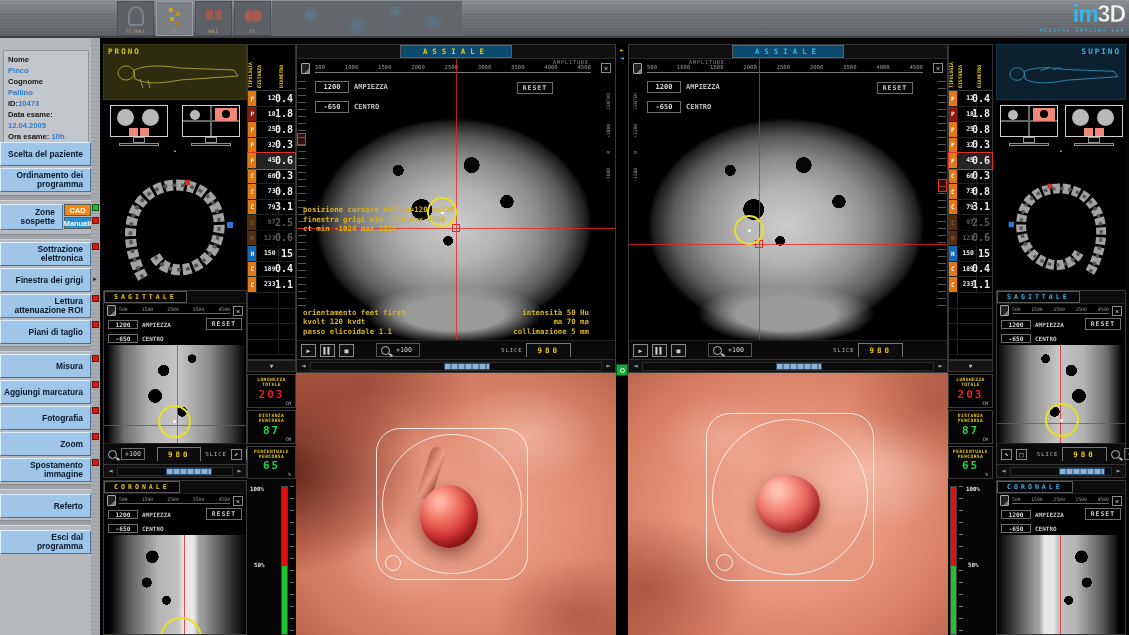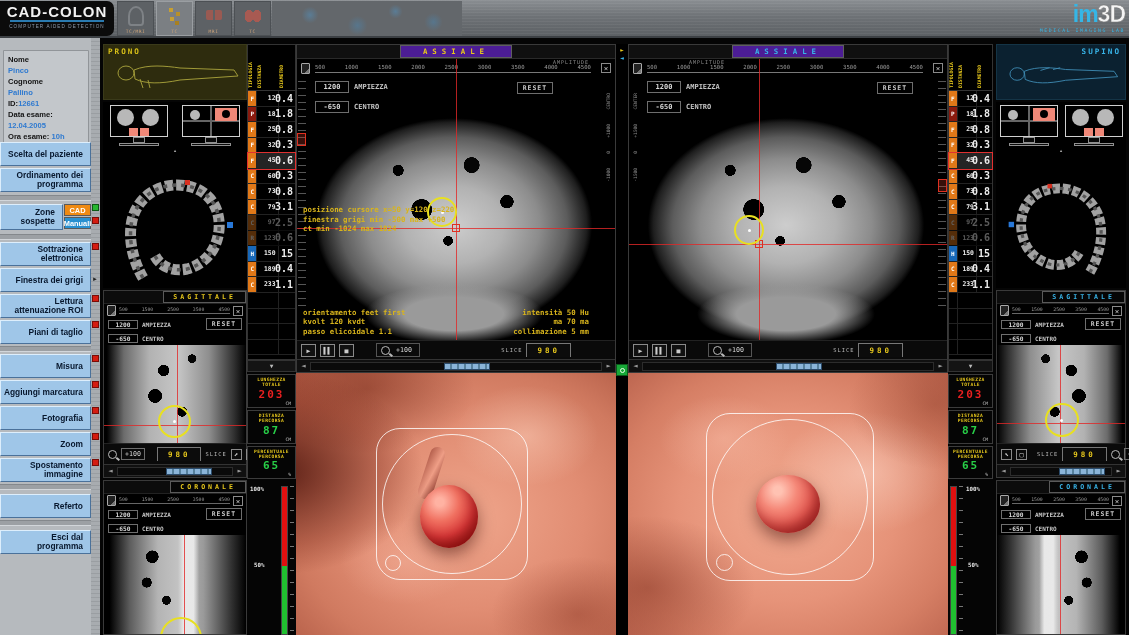--- a/index.html
+++ b/index.html
@@ -76,21 +76,21 @@
  background:repeating-linear-gradient(90deg,#8ab4d8 0 5px,#56809c 5px 7px)}
 .mag{width:9px;height:9px;border:1.5px solid #bbb;border-radius:50%;position:relative;flex:none}
 .mag::after{content:'';position:absolute;left:7px;top:7px;width:4px;height:1.5px;background:#bbb;transform:rotate(40deg)}
 .tool{width:11px;height:11px;border:1px solid #8a8a8a;color:#ccc;font-size:7px;line-height:10px;text-align:center;cursor:pointer;flex:none}
 .plus{border:1px solid #6e6e6e;color:#d8d8d8;font-weight:normal;font-size:6.6px;padding:1px 3px;cursor:pointer}
 .sliceval{border:1px solid #777;border-bottom:none;background:#0c0c0c;color:var(--yel);font-weight:bold;font-size:7.5px;letter-spacing:3px;padding:2px 10px;cursor:pointer}
 .slicelbl{font-size:5.4px;color:#b8b8b8;letter-spacing:1px}
 
 
 .mpanel{position:absolute;background:#000;border:1px solid var(--pborder);display:flex;flex-direction:column}
-.mp-head{height:13px;display:flex;justify-content:flex-end;align-items:center;background:#0c0c0c;border-bottom:1px solid #222;flex:none}
+.mp-head{height:13px;display:flex;justify-content:flex-start;align-items:center;background:#0c0c0c;border-bottom:1px solid #222;flex:none}
 .mp-title{border:1px solid #5a5a5a;background:#060606;padding:0 9px;font-weight:bold;font-size:6.6px;letter-spacing:3px;line-height:10px}
 .yel{color:var(--yel)}.cyn{color:var(--cyn)}
 .mp-ruler{display:flex;align-items:center;height:13px;padding:0 3px;gap:3px;flex:none}
 .mp-ticks{flex:1;display:flex;justify-content:space-between;font-size:4.8px;color:#999;border-bottom:1px solid #666;padding-bottom:1px;cursor:pointer}
 .mp-row{display:flex;align-items:center;gap:4px;height:14px;padding:0 4px;flex:none;font-size:6px;font-weight:bold;color:#c4c4c4}
 .mp-row .val{font-size:6.2px;min-width:30px;padding:0 3px}
 .mp-row .rst{margin-left:auto}
 .mp-img{flex:1;position:relative;overflow:hidden}
 .mp-ctrl{display:flex;align-items:center;gap:4px;height:21px;padding:0 4px;flex:none;background:#0a0a0a;border-top:1px solid #222}
 .ct-sag{background:
@@ -102,21 +102,21 @@
 .ct-cor{background:
  radial-gradient(circle 10px at 34% 22%,#000 62%,transparent 64%),
  radial-gradient(circle 8px at 30% 48%,#000 62%,transparent 64%),
  radial-gradient(circle 7px at 44% 66%,#050505 62%,transparent 64%),
  linear-gradient(90deg,transparent 52%,rgba(235,235,235,.95) 56% 63%,transparent 67%),
  linear-gradient(90deg,#000 4%,#5c5c5c 18%,#b4b4b4 38%,#c2c2c2 52%,#9a9a9a 70%,#303030 90%,#000)}
 
 
 .apanel{position:absolute;background:#000;border:1px solid var(--pborder);display:flex;flex-direction:column}
 .ap-head{height:14px;background:#101010;display:flex;justify-content:center;align-items:center;flex:none;border-bottom:1px solid #2a2a2a}
-.ap-title{border:1px solid #5e5e5e;background:#4c1d95;padding:0 22px;font-weight:bold;font-size:7.4px;letter-spacing:5px;line-height:11px}
+.ap-title{border:1px solid #5e5e5e;background:#0c4a6e;padding:0 22px;font-weight:bold;font-size:7.4px;letter-spacing:5px;line-height:11px}
 .ap-body{flex:1;position:relative;overflow:hidden}
 .ct-ax{position:absolute;left:10px;right:14px;top:20px;bottom:0;background:
  radial-gradient(circle 17px at 39% 50%,#000 60%,transparent 62%),
  radial-gradient(circle 13px at 56% 33%,#060606 60%,transparent 62%),
  radial-gradient(circle 11px at 68% 47%,#000 60%,transparent 62%),
  radial-gradient(circle 9px at 31% 35%,#000 60%,transparent 62%),
  radial-gradient(circle 8px at 48% 62%,#000 60%,transparent 62%),
  radial-gradient(ellipse 42% 16% at 50% 90%,#9a9a9a 0 40%,transparent 72%),
  radial-gradient(ellipse 47% 41% at 50% 56%,#cdcdcd 0%,#b2b2b2 36%,#8c8c8c 62%,#5c5c5c 82%,#1e1e1e 96%,#000 100%)}
 .ap-ruler{position:absolute;left:18px;right:24px;top:5px;display:flex;justify-content:space-between;font-size:5.6px;color:#9a9a9a;border-bottom:1px solid #787878;padding-bottom:2px;cursor:pointer}
@@ -201,25 +201,20 @@
 .gled{position:absolute;width:12px;height:12px;background:#18a838;border:1px solid #0a5a1a;display:flex;align-items:center;justify-content:center;cursor:pointer}
 .gled span{width:5px;height:5px;border:1px solid #eaffea;border-radius:50%}
 svg{display:block}
 </style>
 </head>
 <body>
 
 <div id="screen">
 
   <header id="topbar">
-    <div class="logo">
-      <div class="logo-t">CAD-COLON</div>
-      <div class="logo-u"></div>
-      <div class="logo-s">COMPUTER AIDED DETECTION</div>
-    </div>
     <div class="modes">
       <div class="mode">
         <span class="mi mi1"></span>
         <span class="ml">TC/MRI</span>
       </div>
       <div class="mode active">
         <span class="mi mi2"></span>
         <span class="ml">TC</span>
       </div>
       <div class="mode">
@@ -238,21 +233,21 @@
     </div>
   </header>
 
   <aside id="sidebar">
     <div class="rail"></div>
     <div class="patient">
       <span class="pblock pl">Nome</span>
       <span class="pblock pv">Pinco</span>
       <span class="pblock pl">Cognome</span>
       <span class="pblock pv">Pallino</span>
-      <span class="pblock"><span class="pl">ID:</span><span class="pv">12661</span></span>
+      <span class="pblock"><span class="pl">ID:</span><span class="pv">10473</span></span>
       <span class="pblock"><span class="pl">Data esame:</span> <span class="pv">12.04.2005</span></span>
       <span class="pblock"><span class="pl">Ora esame:</span> <span class="pv">10h 16min</span></span>
     </div>
 
     <div class="sbtn" style="top:104px">Scelta del paziente</div>
     <div class="sbtn" style="top:130px">Ordinamento dei programma</div>
     <div class="sep" style="top:157px"></div>
 
     <div class="sbtn zlab" style="top:166px">Zone sospette</div>
     <div class="zbtn zcad" style="left:64px;top:166px">CAD</div>

